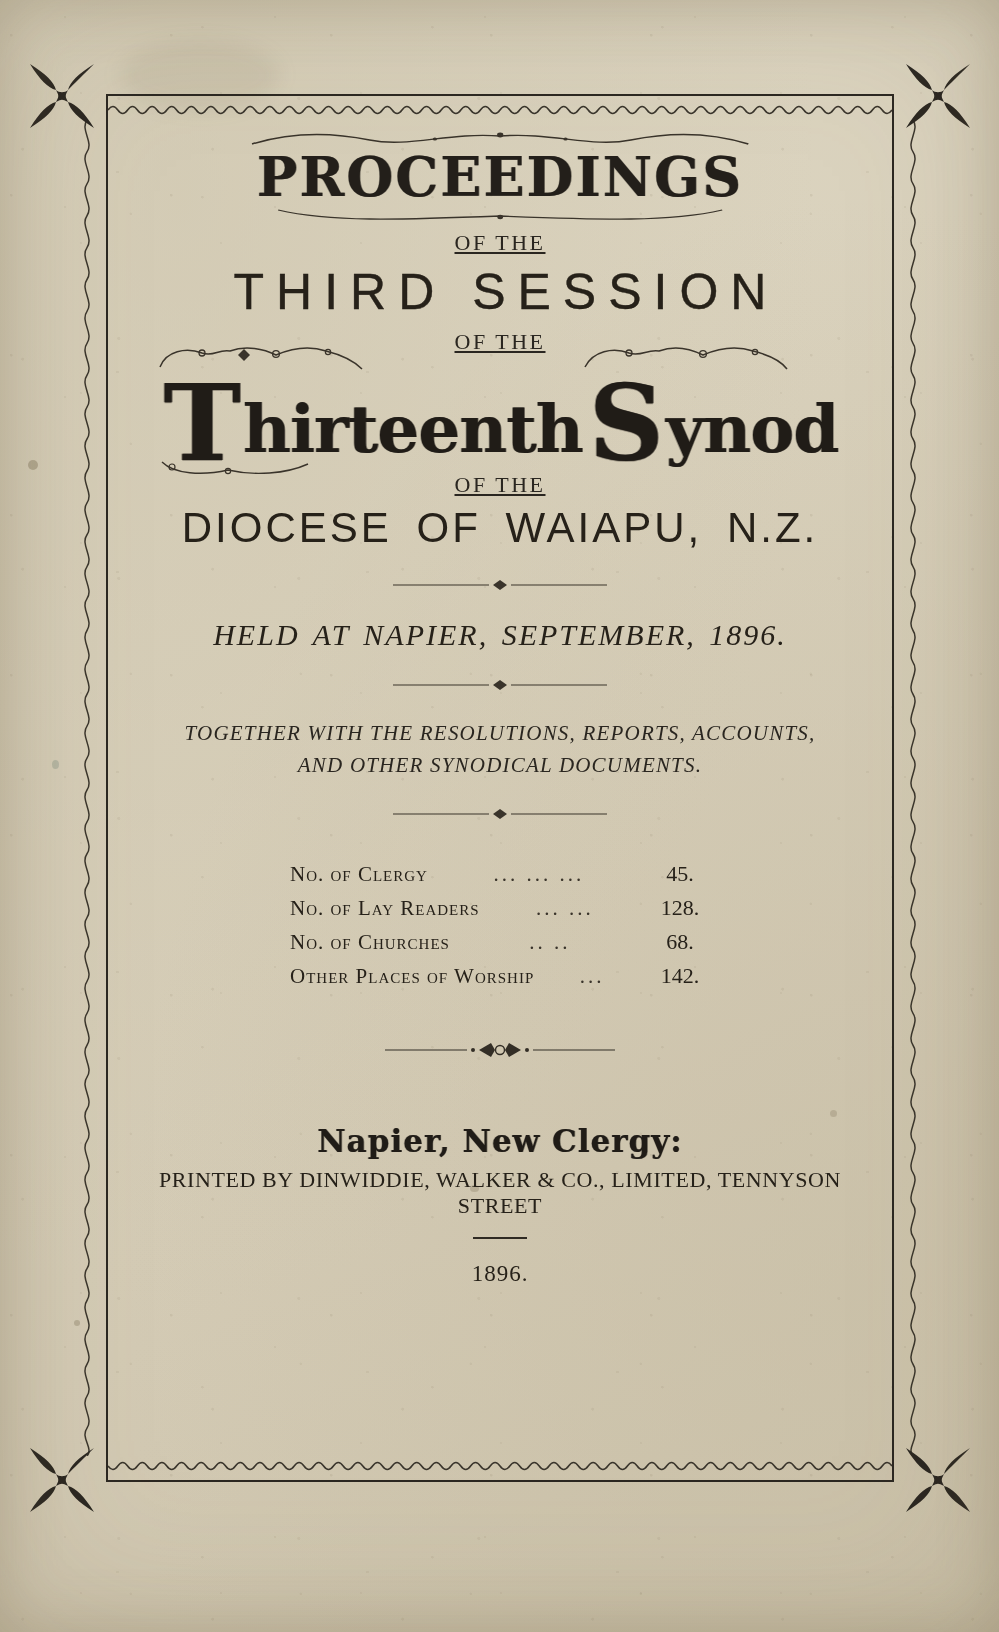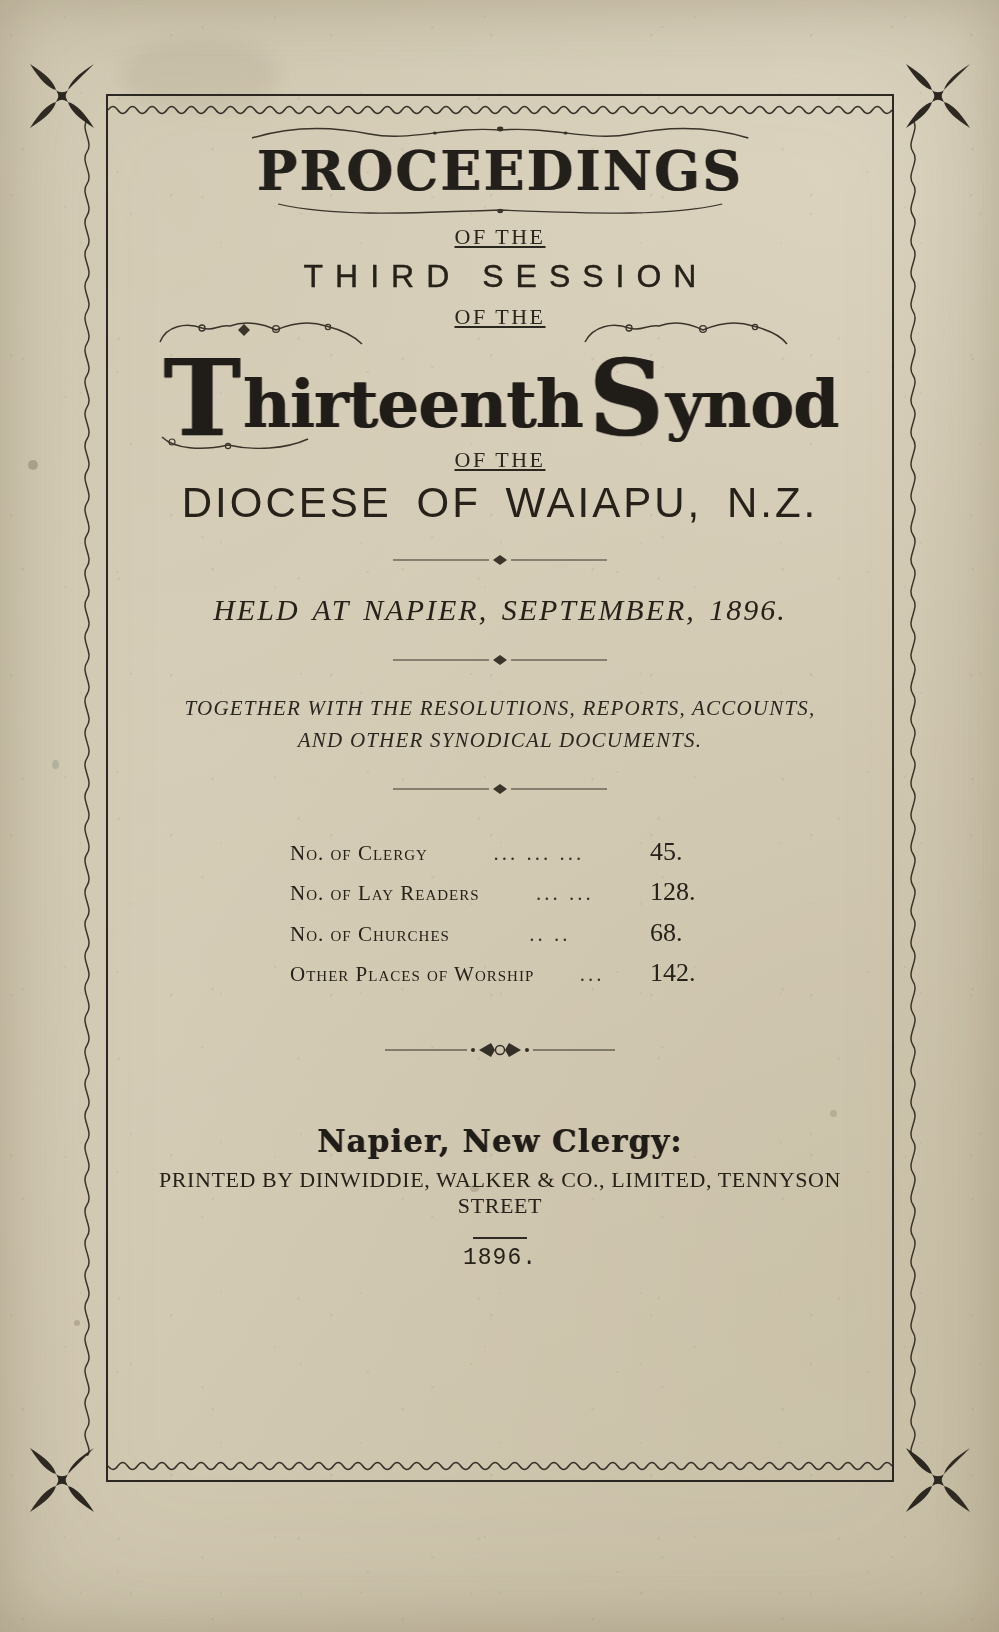--- a/index.html
+++ b/index.html
@@ -110,21 +110,21 @@
   .cross.tl { left: -34px; top: -18px; }
   .cross.tr { right: -34px; top: -18px; }
   .cross.bl { left: -34px; bottom: -18px; }
   .cross.br { right: -34px; bottom: -18px; }
 
   
   .content {
     position: absolute;
     left: 120px;
     width: 760px;
-    top: 144px;
+    top: 150px;
     text-align: center;
   }
 
   .proceedings {
     font-family: "DejaVu Serif", serif;
     font-weight: bold;
     font-size: 54px;
     letter-spacing: 2px;
     color: #231f1a;
     line-height: 1;
@@ -149,21 +149,21 @@
     font-size: 22px;
     letter-spacing: 2.5px;
     margin: 26px 0 10px;
     color: #2a2620;
     text-decoration: underline;
   }
   .ofthe.tight { margin: 10px 0 4px; }
 
   .third-session {
     font-family: "Liberation Sans", sans-serif;
-    font-size: 32px;
+    font-size: 50px;
     letter-spacing: 12px;
     color: #262119;
     line-height: 1.05;
     -webkit-text-stroke: 0.4px #262119;
     padding-left: 12px;
   }
 
   .blackletter-row {
     margin: 14px 0 10px;
     line-height: 1;
@@ -268,22 +268,22 @@
   .stats .dots {
     flex: 1;
     text-align: center;
     letter-spacing: 3px;
     color: #3a342b;
     overflow: hidden;
     padding: 0 6px;
   }
   .stats .value {
     width: 60px;
-    text-align: left;
-    font-size: 26px;
+    text-align: center;
+    font-size: 22px;
   }
   .sc { font-variant: small-caps; }
 
   .diamond-div {
     margin: 46px auto 0;
     width: 250px;
     height: 22px;
     color: #332e26;
   }
   .diamond-div svg { display:block; width:100%; height:22px; }
@@ -304,22 +304,22 @@
     letter-spacing: 0.6px;
     color: #262119;
   }
   .short-rule {
     margin: 18px auto 0;
     width: 54px;
     height: 2px;
     background: #2f2a23;
   }
   .imprint-year {
-    margin-top: 6px;
-    font-family: Liberation Mono, monospace;
+    margin-top: 22px;
+    font-family: Liberation Serif, serif;
     font-size: 23px;
     letter-spacing: 1px;
     color: #262119;
   }
 
   
   .stain {
     position: absolute;
     border-radius: 50%;
     pointer-events: none;

